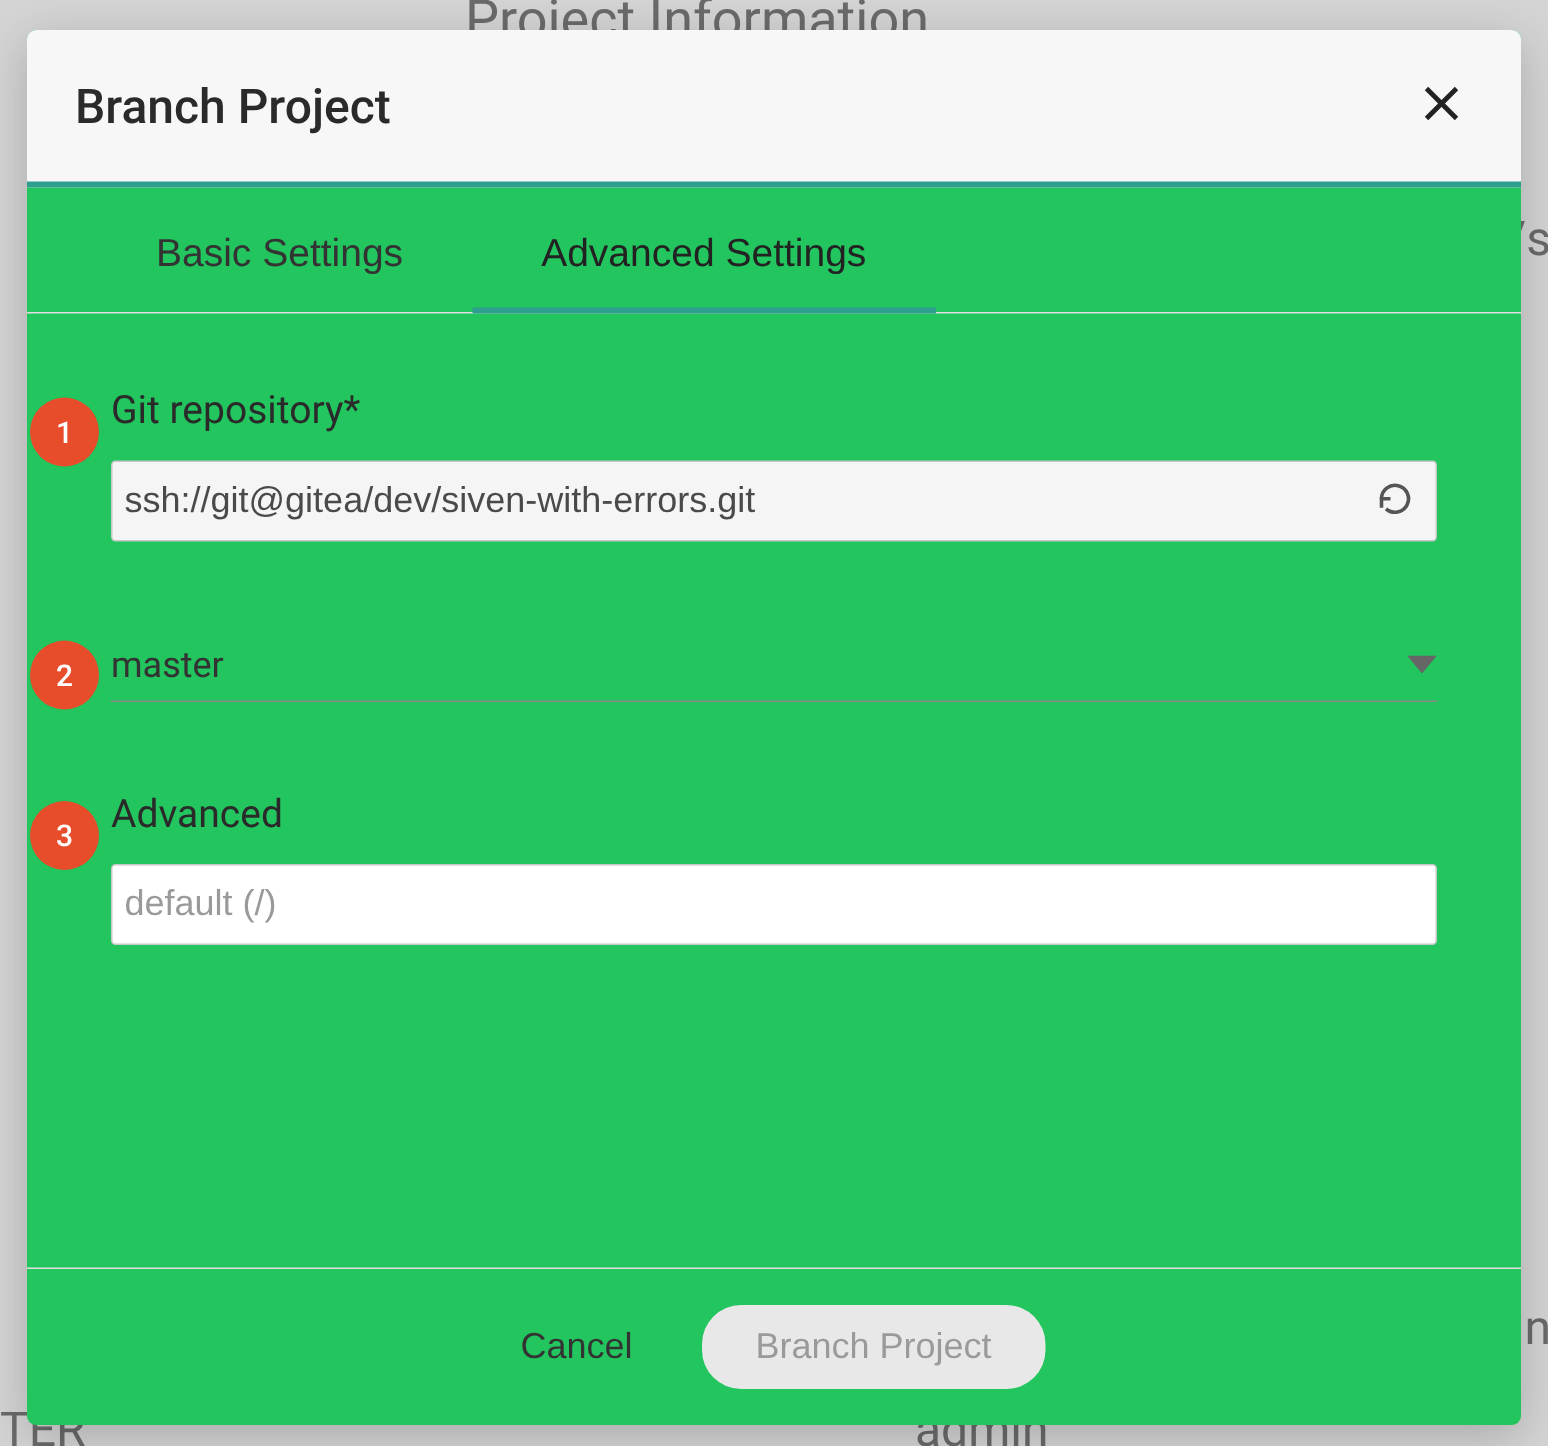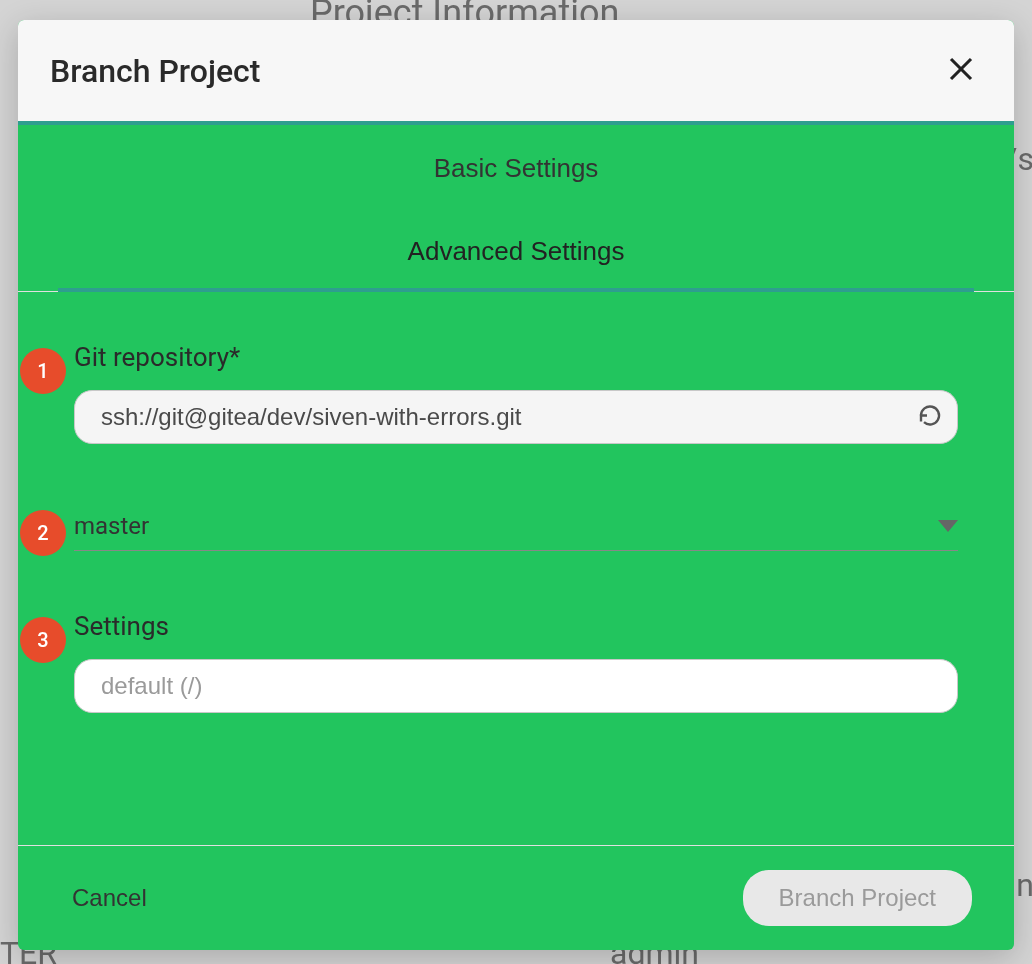--- a/index.html
+++ b/index.html
@@ -65,21 +65,20 @@
       justify-content: center;
     }
     .close-btn svg {
       width: 30px;
       height: 30px;
     }
     .tabs {
       display: flex;
       border-bottom: 1px solid #e0e0e0;
       padding: 0 40px;
-      flex-direction: column;
     }
     .tab {
       padding: 28px 46px 24px;
       font-size: 26px;
       font-weight: 500;
       color: #333;
       background: none;
       border: none;
       cursor: pointer;
       position: relative;
@@ -126,25 +125,25 @@
       margin-bottom: 18px;
       display: block;
     }
     .input-wrapper {
       position: relative;
       display: flex;
       align-items: center;
     }
     .text-input {
       width: 100%;
-      padding: 12px 26px;
+      padding: 12px 8px;
       font-size: 24px;
       color: #4a4a4a;
       border: 1px solid #c8c8c8;
-      border-radius: 18px;
+      border-radius: 3px;
       background: #f5f5f5;
     }
     .text-input.light {
       background: #ffffff;
     }
     .text-input::placeholder {
       color: #9a9a9a;
     }
     .refresh-btn {
       position: absolute;
@@ -178,23 +177,23 @@
     }
     .select-caret {
       color: #666;
     }
     .select-caret svg {
       width: 20px;
       height: 12px;
     }
     .modal-footer {
       border-top: 1px solid #e0e0e0;
-      padding: 24px 42px;
-      display: flex;
-      justify-content: space-between;
+      padding: 24px 64px;
+      display: flex;
+      justify-content: center;
       align-items: center;
       gap: 34px;
     }
     .cancel-btn {
       background: none;
       border: none;
       font-size: 24px;
       color: #333;
       cursor: pointer;
       padding: 10px 12px;
@@ -263,21 +262,21 @@
         <span class="select-caret">
           <svg viewBox="0 0 20 12" fill="#666">
             <polygon points="0,0 20,0 10,12"></polygon>
           </svg>
         </span>
       </div>
     </div>
 
     <div class="form-group">
       <div class="badge">3</div>
-      <label class="form-label">Settings</label>
+      <label class="form-label">Advanced</label>
       <div class="input-wrapper">
         <input type="text" class="text-input light" placeholder="default (/)" style="">
       </div>
     </div>
 
   </div>
 
   <div class="modal-footer">
     <button class="cancel-btn">Cancel</button>
     <button class="primary-btn" disabled="">Branch Project</button>

